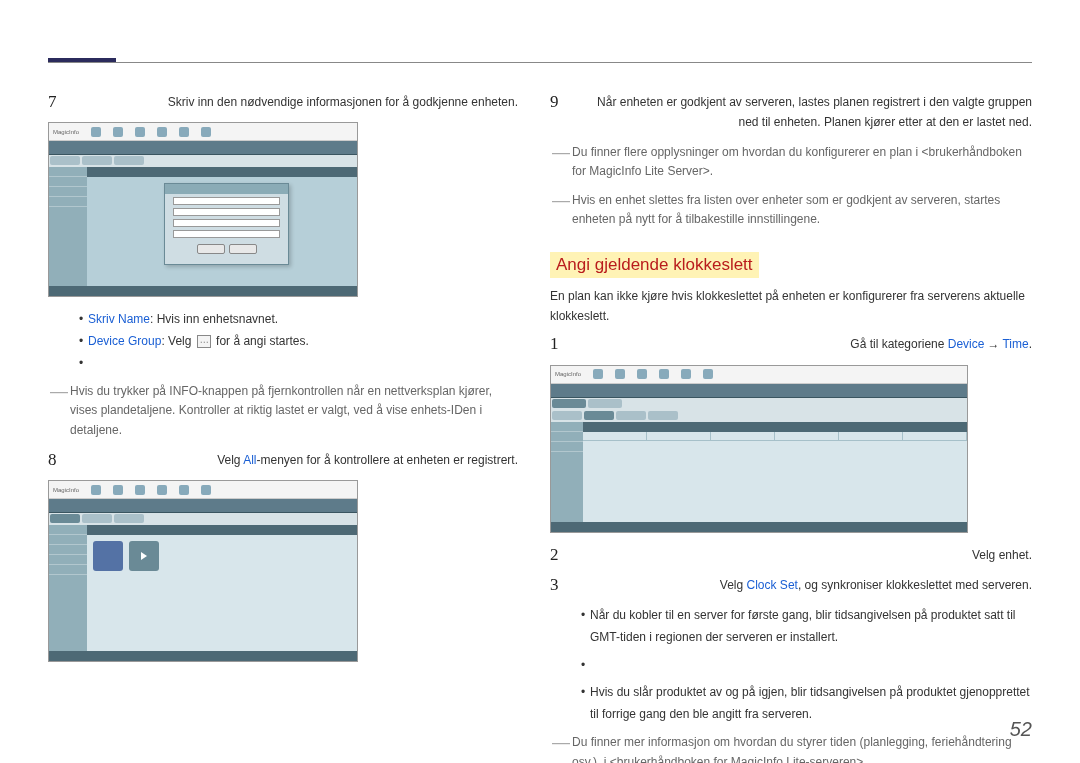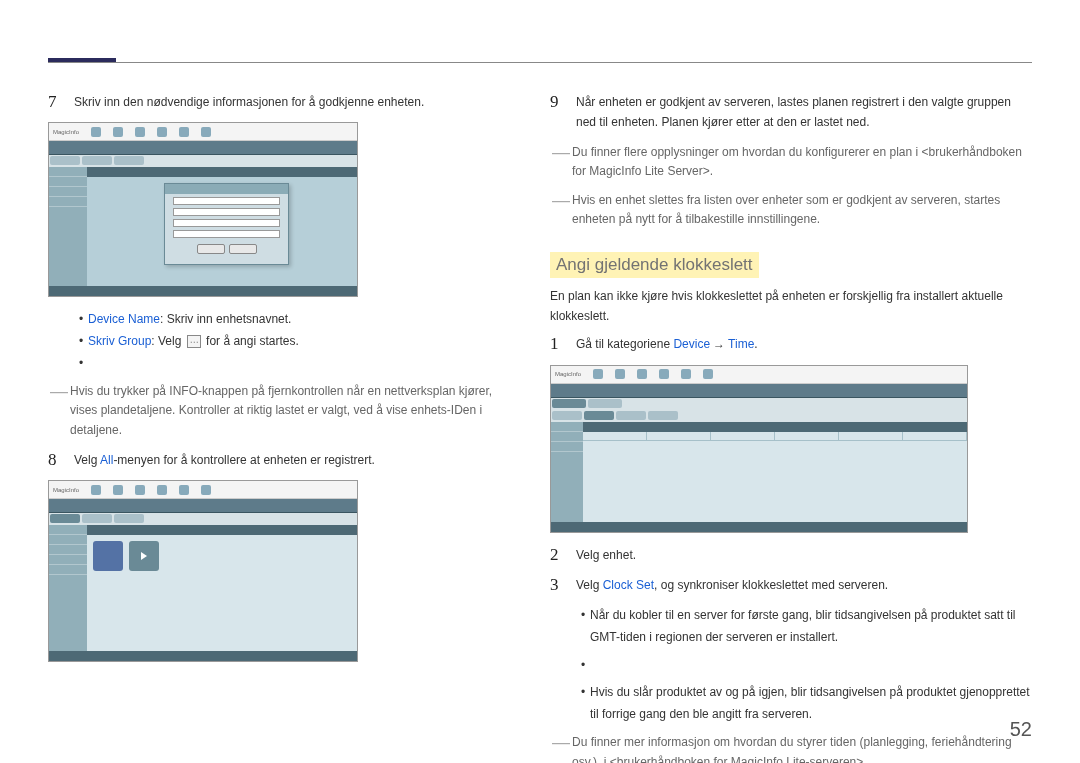--- a/index.html
+++ b/index.html
@@ -48,20 +48,21 @@
     color: #222;
     width: 26px;
     flex-shrink: 0;
     font-family: "Times New Roman", serif;
   }
   .step-text {
     font-size: 12px;
     color: #333;
     line-height: 1.7;
     flex: 1;
+    text-align: right;
   }
   .screenshot {
     width: 310px;
     height: 175px;
     background: #b6cfd8;
     margin: 8px 0 12px 0;
     border: 1px solid #999;
     position: relative;
     overflow: hidden;
   }
@@ -252,40 +253,41 @@
     font-size: 18px;
     line-height: 1;
     color: #aaa;
     font-weight: 100;
   }
   .section-title {
     background: #fff3b5;
     display: inline-block;
     padding: 3px 6px;
     font-size: 17px;
-    color: #737373;
+    color: #b91c1c;
     margin: 12px 0 8px 0;
     font-weight: 400;
   }
   .para {
     font-size: 12px;
     color: #333;
     line-height: 1.7;
     margin-bottom: 8px;
   }
   .arrow {
     display: inline-block;
     margin: 0 3px;
   }
   .page-num {
     position: absolute;
     right: 48px;
     bottom: 22px;
     font-size: 20px;
     color: #555;
+    font-style: italic;
   }
   .bullet-list-right {
     margin: 8px 0 8px 26px;
   }
   .bullet-list-right .bullet-item {
     align-items: flex-start;
     margin-bottom: 6px;
   }
 </style>
 </head>
@@ -335,26 +337,26 @@
           <div class="ss-btn"></div>
           <div class="ss-btn"></div>
         </div>
     </div>
     <div class="ss-footer"></div>
   </div>
 
   <div class="bullet-list">
     <div class="bullet-item">
       <span class="bullet-dot">•</span>
-      <span><span class="term">Device Name</span><span>: Skriv inn enhetsnavnet.</span></span>
+      <span><span class="term">Skriv Name</span><span>: Hvis inn enhetsnavnet.</span></span>
     </div>
     <div class="bullet-item">
       <span class="bullet-dot">•</span>
       <span>
-        <span class="term">Skriv Group</span><span>: Velg </span><span class="inline-icon-box"></span><span> for å angi startes.</span>
+        <span class="term">Device Group</span><span>: Velg </span><span class="inline-icon-box"></span><span> for å angi startes.</span>
       </span>
     </div>
     <div class="bullet-item">
       <span class="bullet-dot">•</span>
     </div>
   </div>
 
   <div class="dash-note">
     <span class="dash">―</span>
     <span>Hvis du trykker på INFO-knappen på fjernkontrollen når en nettverksplan kjører, vises plandetaljene. Kontroller at riktig lastet er valgt, ved å vise enhets-IDen i detaljene.</span>
@@ -413,21 +415,21 @@
     <span class="dash">―</span>
     <span>Du finner flere opplysninger om hvordan du konfigurerer en plan i &lt;brukerhåndboken for MagicInfo Lite Server&gt;.</span>
   </div>
   <div class="dash-note">
     <span class="dash">―</span>
     <span>Hvis en enhet slettes fra listen over enheter som er godkjent av serveren, startes enheten på nytt for å tilbakestille innstillingene.</span>
   </div>
 
   <div class="section-title">Angi gjeldende klokkeslett</div>
 
-  <div class="para">En plan kan ikke kjøre hvis klokkeslettet på enheten er forskjellig fra installert aktuelle klokkeslett.</div>
+  <div class="para">En plan kan ikke kjøre hvis klokkeslettet på enheten er konfigurerer fra serverens aktuelle klokkeslett.</div>
 
   <div class="num-step">
     <div class="num">1</div>
     <div class="step-text">
       <span>Gå til kategoriene </span><span class="term">Device</span><span class="arrow">→</span><span class="term">Time</span><span>.</span>
     </div>
   </div>
 
   
   <div class="screenshot screenshot-wide">

